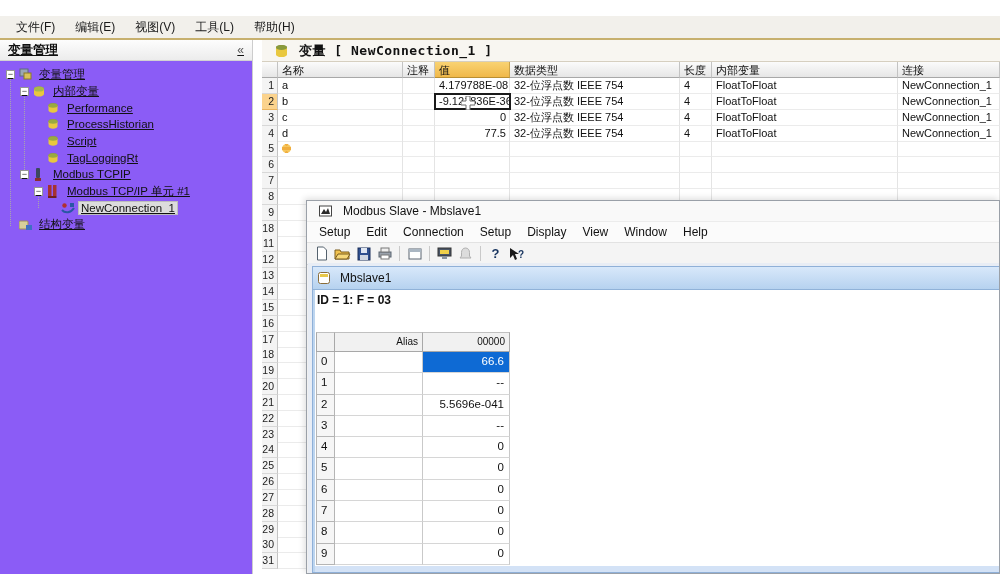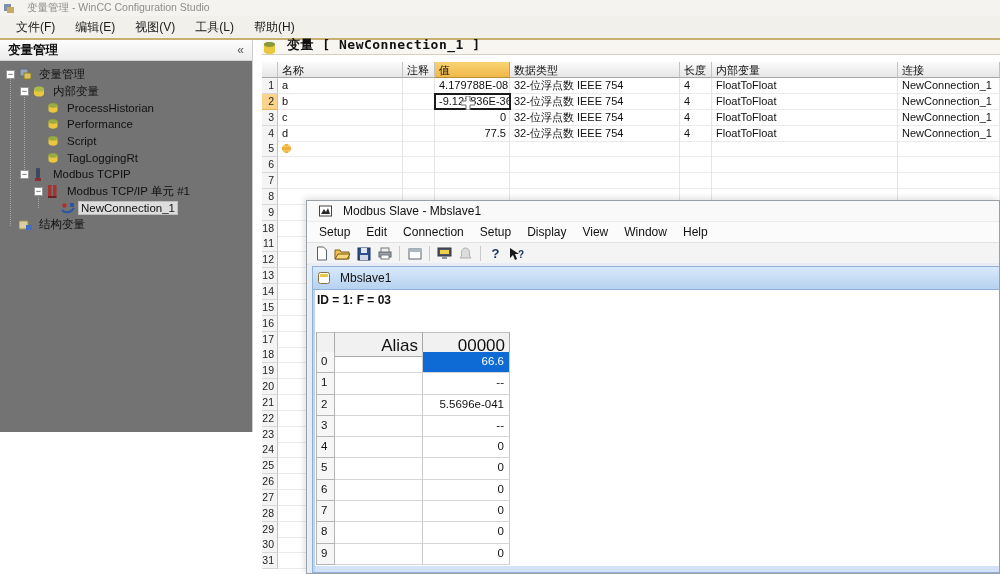--- a/index.html
+++ b/index.html
@@ -9,45 +9,45 @@
   
   .titlebar{position:absolute;left:0;top:0;width:100%;height:16px;background:#f4f3f0;
             display:flex;align-items:center;gap:5px;padding-left:4px;box-sizing:border-box;
             color:#8f8e8b;font-size:10.5px;}
   .menubar{position:absolute;left:0;top:16px;width:100%;height:22px;background:#f2f0eb;
            display:flex;align-items:center;padding-left:6px;}
   .menubar span{padding:2px 10px;font-size:12px;color:#1a1a1a;}
   .goldline{position:absolute;left:0;top:38px;width:100%;height:2px;background:#c7b06e;}
 
   
-  .sidebar{position:absolute;left:0;top:40px;width:253px;height:392px;background:#737373;
-           border-right:1px solid #cdcdcd;box-sizing:border-box;}
+  .sidebar{position:absolute;left:0;top:40px;width:253px;height:534px;background:#8b5cf6;
+           border-right:1px solid #cdcdcd;box-sizing:border-box;text-decoration:underline;}
   .sb-header{height:20px;background:linear-gradient(#fdfdfd,#ececec);border-bottom:1px solid #d2d2d2;
              display:flex;align-items:center;justify-content:space-between;padding:0 8px;}
   .sb-header b{font-size:12.5px;}
   .collapse{color:#555;font-size:12px;cursor:default;}
   .tree{position:relative;padding-top:5px;height:500px;}
   .titem{height:16.7px;display:flex;align-items:center;position:relative;white-space:nowrap;}
   .lvl0{padding-left:6px}.lvl1{padding-left:20px}.lvl2{padding-left:34px}.lvl3{padding-left:48px}
   .exp{width:9px;height:9px;border:1px solid #969696;background:#fff;box-sizing:border-box;
        display:inline-flex;align-items:center;justify-content:center;font-size:9px;line-height:6px;
        color:#333;margin-right:4px;flex:0 0 9px;z-index:2;}
   .noexp{width:13px;flex:0 0 13px;}
   .ticon{width:14px;height:13px;margin-right:4px;display:inline-flex;align-items:center;flex:0 0 14px;z-index:2;}
   .lbl{font-size:11.5px;padding:0 2px;}
   .titem.selected .lbl{background:#dcdcdc;outline:1px solid #bdbdbd;}
   .vline{position:absolute;width:0;border-left:1px dotted #a8a8a8;z-index:1;}
   .vl1{left:10px;top:18px;height:147px;}
   .vl2{left:24px;top:36px;height:77px;}
   .vl3{left:38px;top:136px;height:11px;}
 
   
-  .tabletitle{position:absolute;left:262px;top:40px;width:738px;height:15px;background:#f8f6f1;
-              border-bottom:1px solid #d6cfc0;display:flex;align-items:flex-end;gap:6px;
-              padding-left:1px;box-sizing:border-box;}
+  .tabletitle{position:absolute;left:262px;top:40px;width:738px;height:22px;background:#f8f6f1;
+              border-bottom:1px solid #d6cfc0;display:flex;align-items:center;gap:6px;
+              padding-left:13px;box-sizing:border-box;}
   .tabletitle b{font-size:13px;letter-spacing:.5px;font-family:"DejaVu Sans Mono","Liberation Mono",monospace;}
   .gridcols{display:grid;grid-template-columns:16px 125px 32px 75px 170px 32px 186px 102px;}
   .thead{position:absolute;left:262px;top:62px;width:738px;height:16px;}
   .thead .h{background:linear-gradient(#fbfbfb,#e6e6e6);border-right:1px solid #c3c3c3;
             border-bottom:1px solid #a8a8a8;font-size:11px;padding:1px 0 0 4px;box-sizing:border-box;
             white-space:nowrap;overflow:hidden;}
   .thead .h.hl{background:linear-gradient(#f9d373,#f0b84a);border-right-color:#caa24a;border-bottom-color:#b98f33;}
   .tbody{position:absolute;left:262px;top:78px;width:738px;height:496px;overflow:hidden;}
   .trow{height:15.85px;}
   .trow .g{background:#f4f4f4;border-right:1px solid #c3c3c3;border-bottom:1px solid #d8d8d8;
@@ -84,45 +84,36 @@
          box-sizing:border-box;background:#fff;}
   .ch-title{height:22px;background:linear-gradient(#d8e8fa,#b6d2ef);border-bottom:1px solid #90b2d8;
             display:flex;align-items:center;gap:4px;padding-left:5px;font-size:12px;}
   .ch-body{position:absolute;left:0;top:23px;right:0;bottom:0;background:#fff;border-left:2px solid #bdd5ef;}
   .ch-status{font-weight:bold;font-size:12px;padding:3px 0 0 2px;}
   .ch-bottom{position:absolute;left:0;bottom:0;height:6px;width:100%;background:#d3e2f6;}
   .mgrid{position:absolute;left:1px;top:42px;width:195px;}
   .mgcols{display:grid;grid-template-columns:19px 88px 87px;}
   .mg-h{height:20px;}
   .mg-h div{background:#f1f1f1;border-right:1px solid #a8a8a8;border-bottom:1px solid #a8a8a8;
-            border-top:1px solid #c0c0c0;box-sizing:border-box;font-size:17px;text-align:right;
+            border-top:1px solid #c0c0c0;box-sizing:border-box;font-size:10px;text-align:right;
             padding:3px 4px 0 0;}
   .mg-h div:first-child{border-left:1px solid #a8a8a8;}
   .mg-r{height:21.3px;}
   .mg-r .n{background:#f6f6f6;border-right:1px solid #b5b5b5;border-bottom:1px solid #b5b5b5;
            border-left:1px solid #b5b5b5;box-sizing:border-box;font-size:11.5px;padding:3px 0 0 4px;}
   .mg-r .a{border-right:1px solid #c9c9c9;border-bottom:1px solid #d6d6d6;box-sizing:border-box;}
   .mg-r .v{border-right:1px solid #c9c9c9;border-bottom:1px solid #d6d6d6;box-sizing:border-box;
            font-size:11.5px;text-align:right;padding:3px 5px 0 0;}
   .mg-r .v.sel{background:#0e6ad4;color:#fff;}
 </style>
 </head>
 <body>
 
 <div id="page">
 
-  <div class="titlebar">
-    <span class="ticon">
-      <svg width="11" height="11">
-          <rect x="0" y="1" width="7" height="7" fill="#7d91ad"></rect>
-          <rect x="3" y="4" width="7" height="6" fill="#c9a963"></rect>
-        </svg>
-    </span>
-    <span>变量管理 - WinCC Configuration Studio</span>
-  </div>
 
   <div class="menubar">
     <span>文件(F)</span>
     <span>编辑(E)</span>
     <span>视图(V)</span>
     <span>工具(L)</span>
     <span>帮助(H)</span>
   </div>
   <div class="goldline"></div>
 
@@ -161,33 +152,33 @@
 
       <div class="titem lvl2">
         <span class="noexp"></span>
         <span class="ticon">
           <svg width="13" height="12">
               <ellipse cx="6" cy="3.5" rx="4.5" ry="2.2" fill="#7a8a30"></ellipse>
               <path d="M1.5 3.5v5c0 1.2 2 2.2 4.5 2.2s4.5-1 4.5-2.2v-5" fill="#e9c83f"></path>
               <ellipse cx="6" cy="3.5" rx="4.5" ry="2.2" fill="#9aaa40"></ellipse>
             </svg>
         </span>
-        <span class="lbl">ProcessHistorian</span>
+        <span class="lbl">Performance</span>
       </div>
 
       <div class="titem lvl2">
         <span class="noexp"></span>
         <span class="ticon">
           <svg width="13" height="12">
               <ellipse cx="6" cy="3.5" rx="4.5" ry="2.2" fill="#7a8a30"></ellipse>
               <path d="M1.5 3.5v5c0 1.2 2 2.2 4.5 2.2s4.5-1 4.5-2.2v-5" fill="#e9c83f"></path>
               <ellipse cx="6" cy="3.5" rx="4.5" ry="2.2" fill="#9aaa40"></ellipse>
             </svg>
         </span>
-        <span class="lbl">Performance</span>
+        <span class="lbl">ProcessHistorian</span>
       </div>
 
       <div class="titem lvl2">
         <span class="noexp"></span>
         <span class="ticon">
           <svg width="13" height="12">
               <ellipse cx="6" cy="3.5" rx="4.5" ry="2.2" fill="#7a8a30"></ellipse>
               <path d="M1.5 3.5v5c0 1.2 2 2.2 4.5 2.2s4.5-1 4.5-2.2v-5" fill="#e9c83f"></path>
               <ellipse cx="6" cy="3.5" rx="4.5" ry="2.2" fill="#9aaa40"></ellipse>
             </svg>

